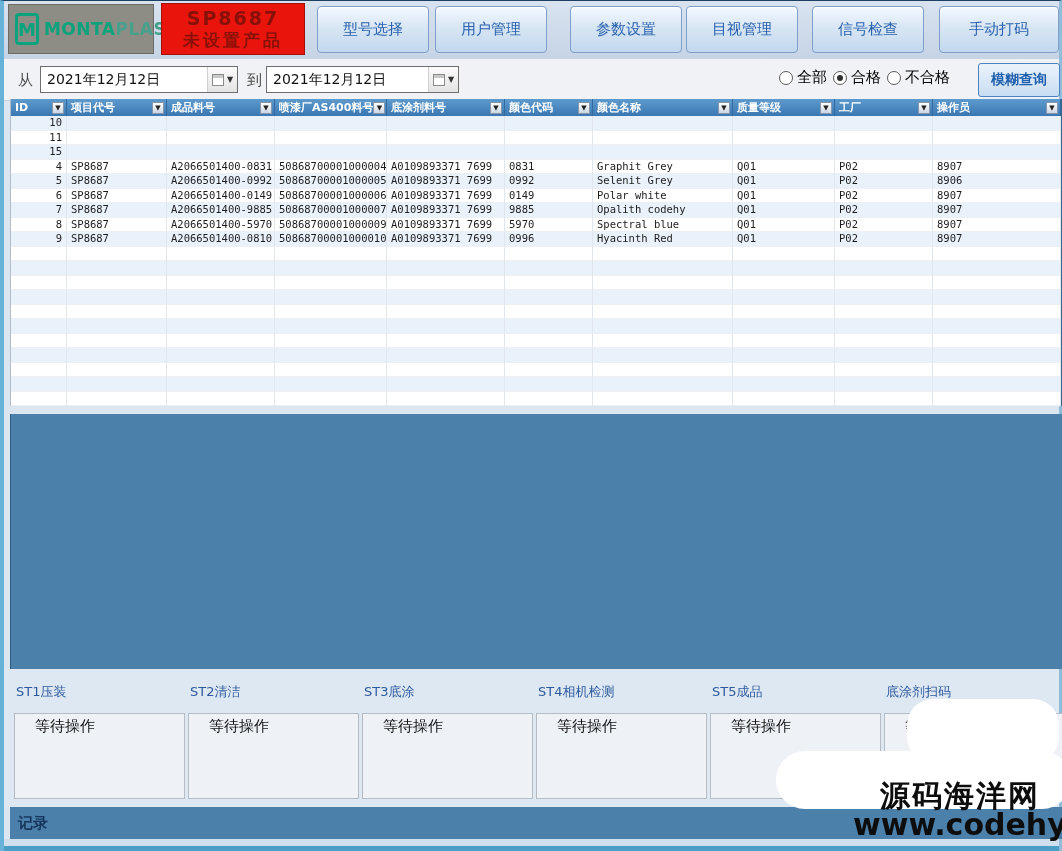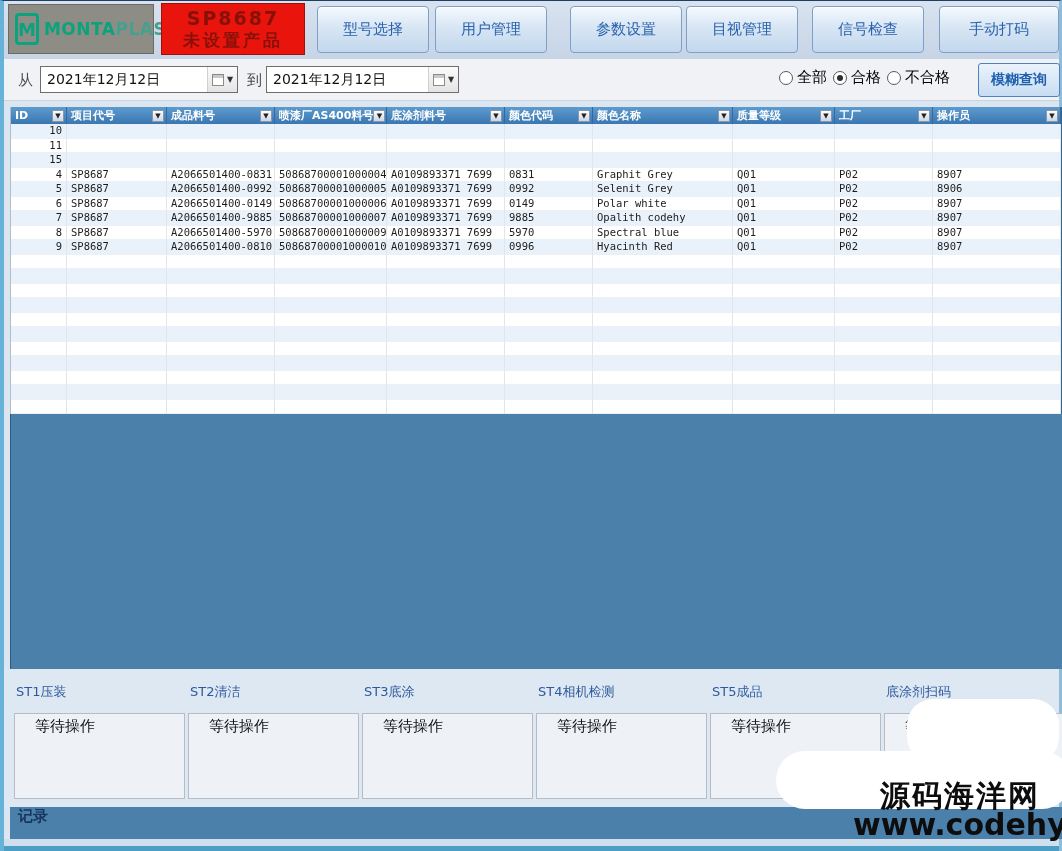--- a/index.html
+++ b/index.html
@@ -48,21 +48,21 @@
   .radio-item { display:flex; align-items:center; gap:4px; cursor:pointer; }
   .radio { width:14px; height:14px; border:1px solid #5a5a5a; border-radius:50%; background:#fff; position:relative; }
   .radio.checked::after { content:""; position:absolute; left:3px; top:3px; width:6px; height:6px;
                           border-radius:50%; background:#2e2e2e; }
   .radio-label { font-size:15px; color:#000000; }
   .search-btn { position:absolute; left:974px; top:4px; width:82px; height:34px; border:1px solid #4a82c4;
                 border-radius:3px; background:linear-gradient(#eaf3fc,#c8ddf2); color:#1f5fae; font-size:14px;
                 font-weight:bold; display:flex; align-items:center; justify-content:center; cursor:pointer; }
 
   
-  .grid { position:absolute; left:6px; top:106px; width:1053px; height:307px; background:#fff;
+  .grid { position:absolute; left:6px; top:98px; width:1053px; height:307px; background:#fff;
           border-right:2px solid #35678f; border-left:1px solid #aebecd; overflow:hidden; }
   .ghead { display:flex; height:17px; background:linear-gradient(#5d9bce,#3a77b2); }
   .gh { display:flex; align-items:center; justify-content:space-between; padding:0 2px 0 4px;
         color:#fff; font-size:11px; font-weight:bold; border-right:1px solid #33699e; white-space:nowrap; overflow:hidden; cursor:pointer; }
   .filter-ic { width:12px; height:12px; flex:0 0 12px; background:linear-gradient(#fefefe,#ccd6e2);
                border:1px solid #8696ac; font-size:7px; line-height:10px; text-align:center; color:#222; cursor:pointer; }
   .tr { display:flex; height:14.5px; }
   .tr.stripe { background:#e9f2fa; }
   .td { font-family:"DejaVu Sans Mono","Liberation Mono",monospace; font-size:10.5px; color:#1c1c1c;
         border-right:1px solid #e1e6ec; border-bottom:1px solid #eceff3; padding:0 4px; white-space:nowrap;
@@ -78,21 +78,21 @@
   
   .stations { position:absolute; left:0; top:668px; width:100%; height:138px; background:#dee8f2; }
   .st-label { position:absolute; top:14px; font-size:13px; color:#2d5a9e; white-space:nowrap; }
   .sl1{left:12px;} .sl2{left:186px;} .sl3{left:360px;} .sl4{left:534px;} .sl5{left:708px;} .sl6{left:882px;}
   .st-box { position:absolute; top:44px; width:171px; height:86px; background:#eef2f7;
             border:1px solid #b5bcc4; padding:3px 20px; font-size:15px; color:#141414; }
   .sb1{left:10px;} .sb2{left:184px;} .sb3{left:358px;} .sb4{left:532px;} .sb5{left:706px;} .sb6{left:880px;width:179px;}
 
   
   .recordbar { position:absolute; left:6px; top:806px; width:1053px; height:32px; background:#4b80ab;
-               display:flex; padding-left:8px; }
+               display:flex; align-items:center; padding-left:8px; }
   .recordbar .txt { font-size:15px; font-weight:bold; color:#16365c; }
   .bottomstrip { position:absolute; left:0; top:838px; width:100%; height:7px; background:#cfdfee; }
   .tealedge { position:absolute; left:0; top:845px; width:100%; height:6px; background:#4b9fc7; }
 
   
   .wm-blob { position:absolute; background:#fff; z-index:5; }
   .blob1 { left:903px; top:698px; width:152px; height:64px; border-radius:26px; }
   .blob2 { left:772px; top:750px; width:295px; height:58px; border-radius:30px; }
   .wm-text { position:absolute; z-index:6; color:#0d0d0d; font-weight:bold; white-space:nowrap;
              font-family:"DejaVu Sans","Liberation Sans",sans-serif; }

